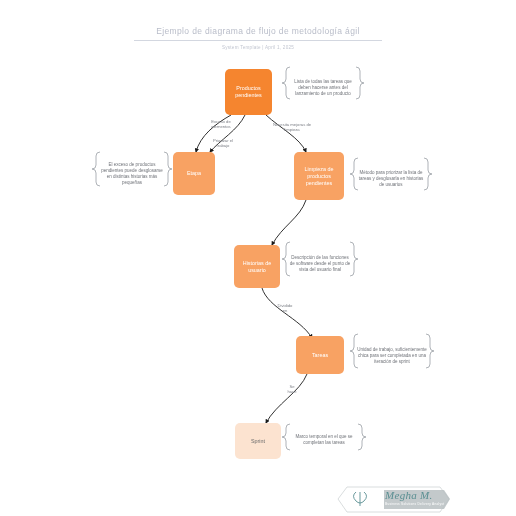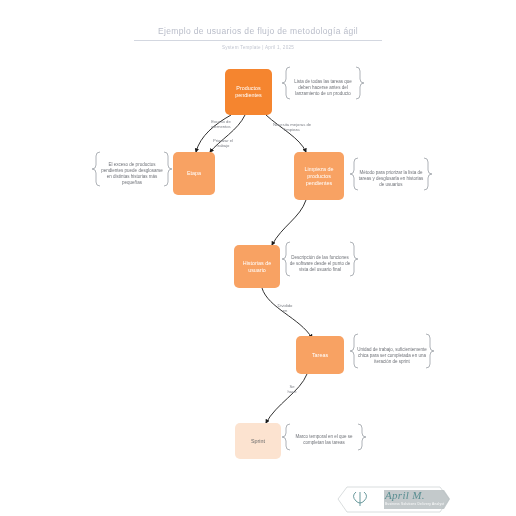--- a/index.html
+++ b/index.html
@@ -114,21 +114,21 @@
     color: #ffffff;
     letter-spacing: 0.25px;
   }
 </style>
 </head>
 <body>
 
 <div id="page">
 
   <div id="header">
-    <div id="title">Ejemplo de usuarios de flujo de metodología ágil</div>
+    <div id="title">Ejemplo de diagrama de flujo de metodología ágil</div>
     <div id="title-rule"></div>
     <div id="subtitle">System Template  |  April 1, 2025</div>
   </div>
 
   <svg id="canvas" viewBox="0 0 516 516" xmlns="http://www.w3.org/2000/svg">
     <defs>
       <marker id="arrow" viewBox="0 0 10 10" refX="8" refY="5" markerWidth="5" markerHeight="5" orient="auto-start-reverse">
         <path d="M 0 0 L 10 5 L 0 10 z" fill="#1a1a1a"></path>
       </marker>
     </defs>
@@ -233,17 +233,17 @@
   <div class="edge-label" style="left:262px; top:122px; width:60px;">Necesita mejoras de
 limpieza</div>
 
   <div class="edge-label" style="left:270px; top:303px; width:30px;">Dividido
 en</div>
 
   <div class="edge-label" style="left:281px; top:384px; width:22px;">Se
 hace</div>
 
   <div id="watermark">
-    <div id="wm-name">April M.</div>
+    <div id="wm-name">Megha M.</div>
     <div id="wm-sub">Business Solutions Delivery Analyst</div>
   </div>
 
 </div>
 
 </body></html>

